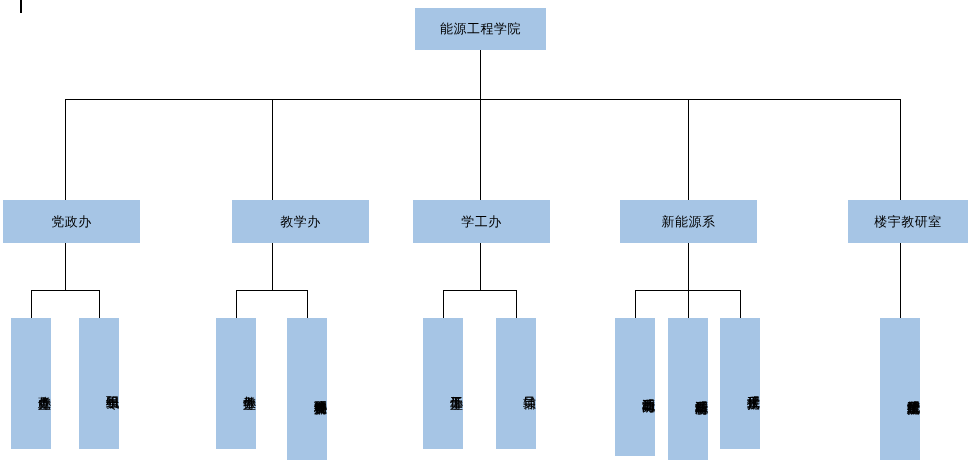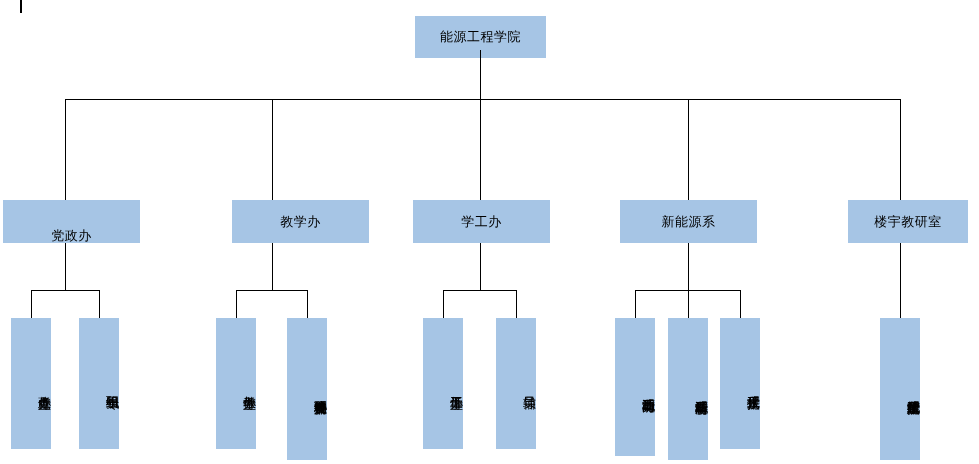--- a/index.html
+++ b/index.html
@@ -67,35 +67,35 @@
     background: #000000;
   }
 </style>
 </head>
 <body>
 
 <div id="chart-canvas">
 
   <div class="artifact" style="left:20px; top:0px; width:2px; height:13px;"></div>
 
-  <div class="node root" style="left:415px; top:16px; width:131px; height:42px;">
+  <div class="node root" style="left:415px; top:8px; width:131px; height:42px;">
     <span>能源工程学院</span>
   </div>
 
   <div class="conn-v" style="left:480px; top:50px; height:49px;"></div>
 
   <div class="conn-h" style="left:65px; top:99px; width:836px;"></div>
 
   <div class="conn-v" style="left:65px; top:99px; height:101px;"></div>
   <div class="conn-v" style="left:272px; top:99px; height:101px;"></div>
   <div class="conn-v" style="left:480px; top:99px; height:101px;"></div>
   <div class="conn-v" style="left:688px; top:99px; height:101px;"></div>
   <div class="conn-v" style="left:900px; top:99px; height:101px;"></div>
 
-  <div class="node level2" style="left:3px; top:200px; width:137px; height:43px;align-items:flex-end;">
+  <div class="node level2" style="left:3px; top:200px; width:137px; height:43px;">
     <span>党政办</span>
   </div>
   <div class="node level2" style="left:208px; top:200px; width:137px; height:43px;margin-left:24px;">
     <span>教学办</span>
   </div>
   <div class="node level2" style="left:620px; top:200px; width:137px; height:43px;">
     <span>新能源系</span>
   </div>
   <div class="node level2" style="left:413px; top:200px; width:137px; height:43px;">
     <span>学工办</span>

